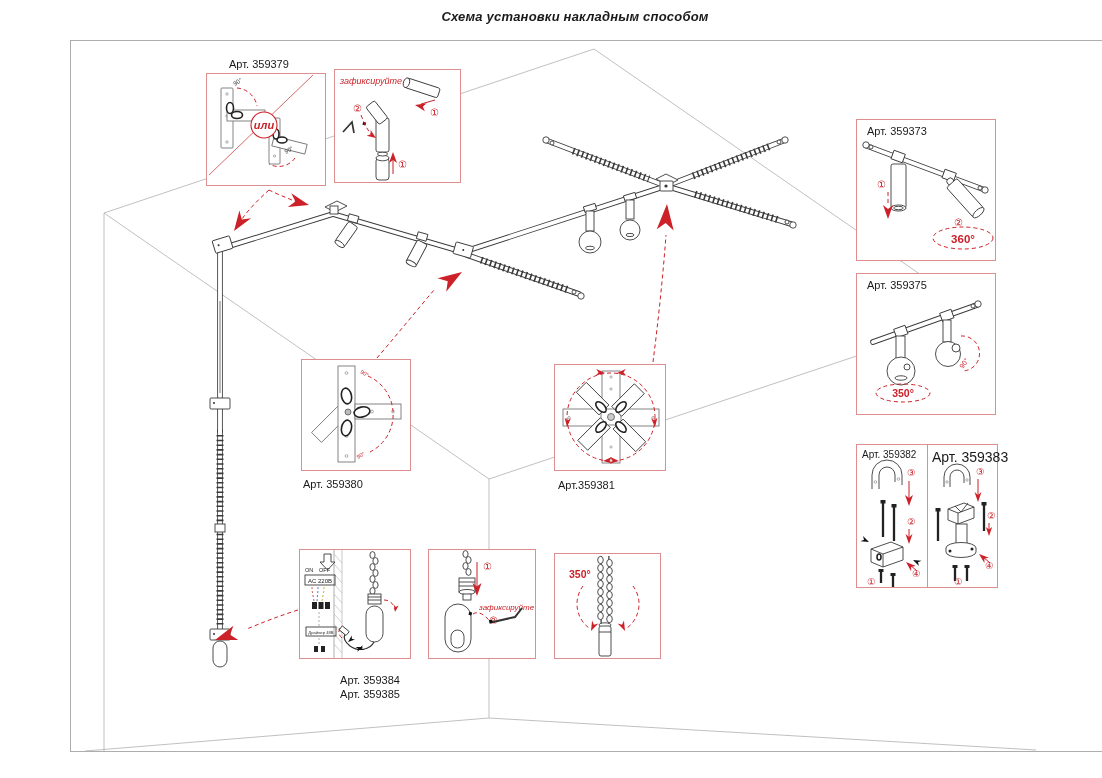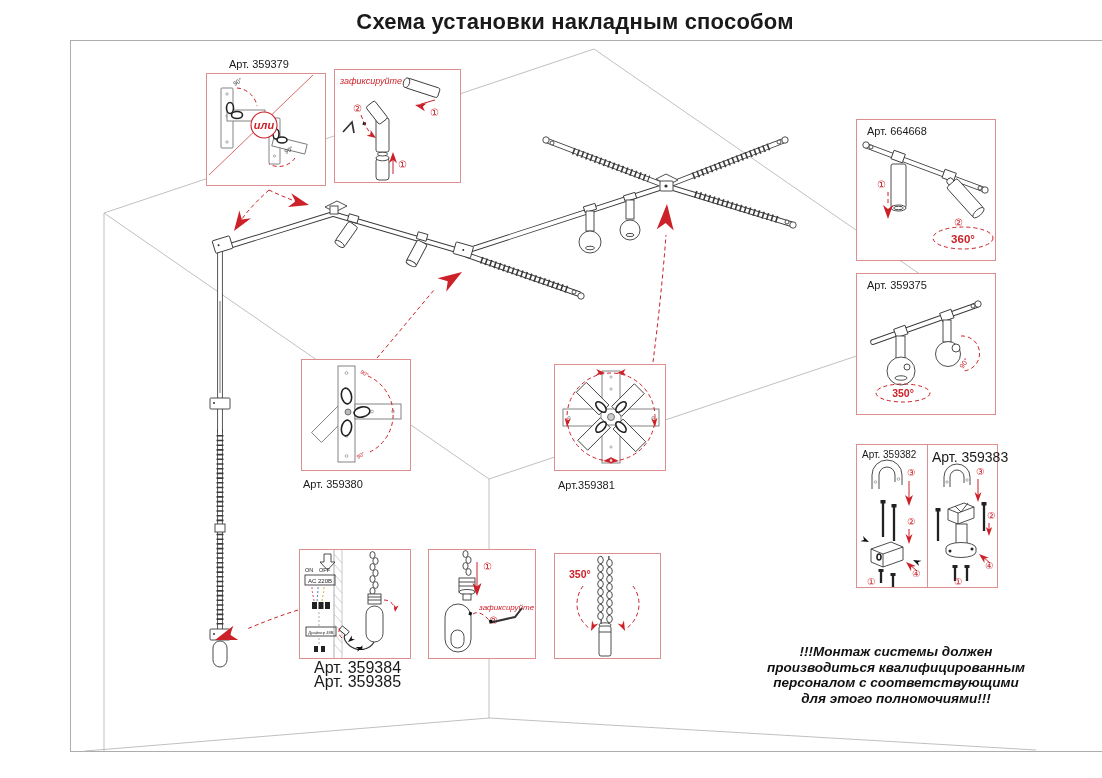--- a/index.html
+++ b/index.html
@@ -1,26 +1,26 @@
 <!DOCTYPE html>
 <html><head>
 <meta charset="utf-8">
 <style>
   html,body{margin:0;padding:0;background:#fff;}
   .page{position:relative;width:1102px;height:778px;background:#fff;overflow:hidden;
         font-family:"Liberation Sans",sans-serif;color:#1a1a1a;}
   .title{position:absolute;left:90px;top:9px;width:970px;text-align:center;
-         font-size:22px;font-weight:bold;letter-spacing:.2px;}
+         font-size:13px;font-weight:bold;font-style:italic;letter-spacing:.2px;}
   .frame{position:absolute;left:70px;top:40px;width:1053px;height:712px;
          border:1px solid #adadad;box-sizing:border-box;background:#fff;overflow:hidden;}
   .main-svg{position:absolute;left:0;top:0;}
   .inset{position:absolute;border:1px solid #dd8f8f;background:#fff;box-sizing:border-box;}
   .inset svg{position:absolute;left:0;top:0;}
   .artlabel{position:absolute;font-size:11px;color:#1a1a1a;white-space:nowrap;}
-  .artlabel2{position:absolute;font-size:16px;color:#1a1a1a;text-align:left;line-height:14px;}
+  .artlabel2{position:absolute;font-size:11px;color:#1a1a1a;text-align:center;line-height:14px;margin-top:12px;}
   .warning{position:absolute;left:670px;top:603px;width:310px;text-align:center;
            font-size:13.5px;font-weight:bold;font-style:italic;line-height:15.5px;color:#111;}
   svg text{font-family:"Liberation Sans",sans-serif;}
   .pipeO{stroke:#3a3a3a;stroke-width:5.6;fill:none;stroke-linecap:round;stroke-linejoin:round;}
   .pipeI{stroke:#ffffff;stroke-width:3.9;fill:none;stroke-linecap:round;stroke-linejoin:round;}
   .coil{stroke:#3a3a3a;stroke-width:7;fill:none;stroke-dasharray:1.6 3.1;}
   .ln{stroke:#3a3a3a;stroke-width:.9;fill:none;}
   .fw{fill:#fff;stroke:#3a3a3a;stroke-width:.9;}
   .room{stroke:#b9b9b9;stroke-width:.9;fill:none;}
   .rd{stroke:#cc2128;stroke-width:1;fill:none;stroke-dasharray:4 3;}
@@ -232,21 +232,21 @@
         <line class="rs" x1="100" y1="30" x2="86" y2="34"></line>
         <path class="rf" transform="translate(80,35) rotate(192)" d="M0,0 L-11,-4 L-8,0 L-11,4 Z"></path>
         <text x="95" y="46" font-size="10" class="rtxt">①</text>
         <line class="rs" x1="58" y1="104" x2="58" y2="88"></line>
         <path class="rf" transform="translate(58,82) rotate(-90)" d="M0,0 L-11,-4 L-8,0 L-11,4 Z"></path>
         <text x="63" y="98" font-size="10" class="rtxt">①</text>
       </svg>
     </div>
 
     <div class="inset" style="left:785px;top:78px;width:140px;height:142px">
-      <span class="artlabel" style="left:10px;top:5px">Арт. 664668</span>
+      <span class="artlabel" style="left:10px;top:5px">Арт. 359373</span>
       <svg width="138" height="140" viewBox="0 0 138 140">
         <path class="pipeO" d="M10,26 L128,70"></path>
           <path class="pipeI" d="M10,26 L128,70"></path>
         <circle class="fw" cx="9" cy="25" r="3.2"></circle>
           <circle class="fw" cx="14" cy="27" r="2"></circle>
         <circle class="fw" cx="128" cy="70" r="3.2"></circle>
           <circle class="fw" cx="123" cy="68" r="2"></circle>
         <g transform="translate(41,37) rotate(20)">
             <rect class="fw" x="-6" y="-5" width="12" height="9"></rect>
           </g>
@@ -548,21 +548,15 @@
         <rect class="fw" x="44" y="72" width="12" height="30" rx="2"></rect>
         <line class="ln" x1="44" y1="78" x2="56" y2="78"></line>
         <text x="14" y="24" font-size="10.5" font-weight="bold" class="rtxt">350°</text>
         <path class="rd" d="M28,32 A 30 30 0 0 0 34,74"></path>
         <path class="rf" transform="translate(36,77) rotate(115)" d="M0,0 L-10,-3.5 L-7,0 L-10,3.5 Z"></path>
         <path class="rd" d="M78,32 A 30 30 0 0 1 72,74"></path>
         <path class="rf" transform="translate(70,77) rotate(65)" d="M0,0 L-10,-3.5 L-7,0 L-10,3.5 Z"></path>
       </svg>
     </div>
 
-    <div class="warning">
-      <div>!!!Монтаж системы должен</div>
-      <div>производиться квалифицированным</div>
-      <div>персоналом с соответствующими</div>
-      <div>для этого полномочиями!!!</div>
-    </div>
 
   </div>
 </div>
 
 </body></html>

